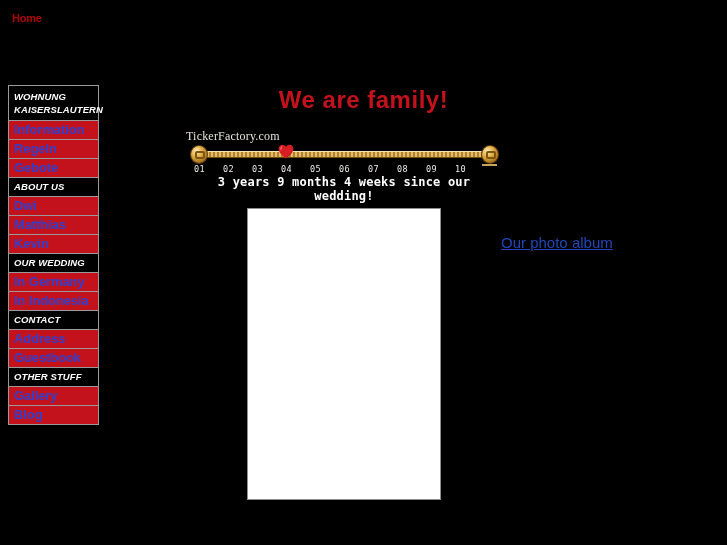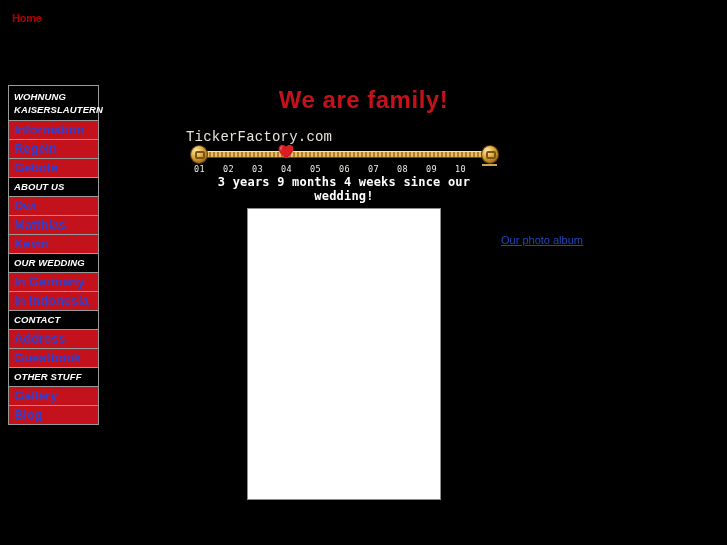--- a/index.html
+++ b/index.html
@@ -87,22 +87,22 @@
     position: absolute;
     left: 186px;
     top: 129px;
     width: 316px;
     height: 56px;
   }
   .ticker-brand {
     position: absolute;
     left: 0;
     top: 0;
-    font-family: Liberation Mono, monospace;
-    font-size: 14px;
+    font-family: Liberation Serif, serif;
+    font-size: 12px;
     color: #e8e4da;
     letter-spacing: 0.2px;
     text-align: center;
   }
   .chain-row {
     position: absolute;
     left: 0;
     top: 14px;
     width: 316px;
     height: 22px;
@@ -205,21 +205,21 @@
   
   .album-link-wrap {
     position: absolute;
     left: 501px;
     top: 234px;
     font-size: 9.5px;
   }
   .album-link-wrap a {
     color: #2246b9;
     text-decoration: underline;
-    font-size: 11px;
+    font-size: 15px;
   }
 </style>
 </head>
 <body>
 
 <a class="home-link" href="#">Home</a>
 
 <div class="sidebar">
 
   <div class="nav-cell header two-line">

